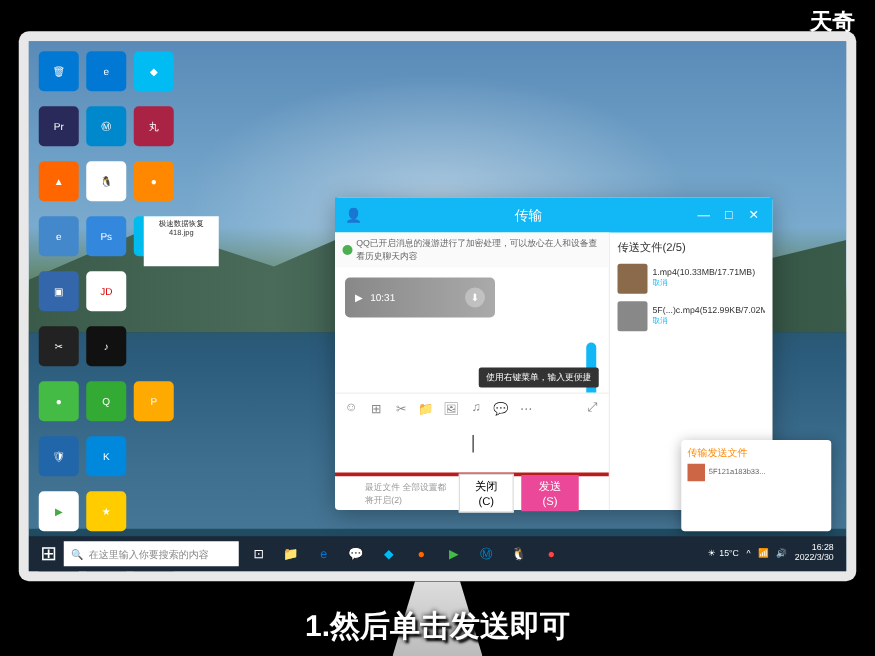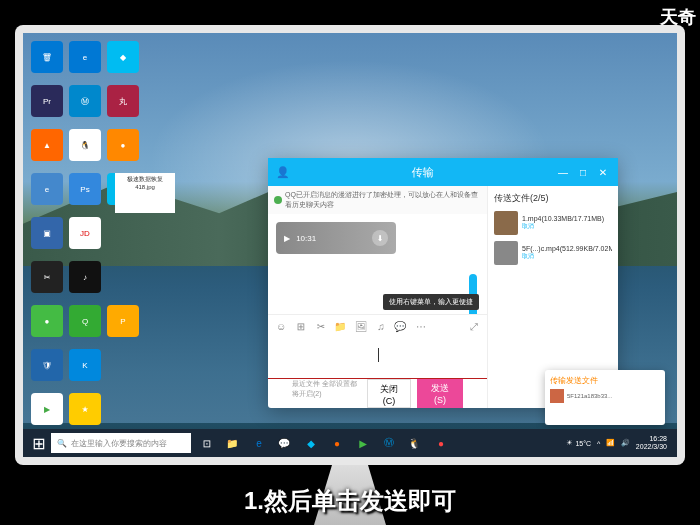--- a/index.html
+++ b/index.html
@@ -4,61 +4,61 @@
 <style>
 *{margin:0;padding:0;box-sizing:border-box;font-family:"Microsoft YaHei",Arial,sans-serif}
 body{width:700px;height:525px;overflow:hidden;position:relative;background:#000}
 .monitor{position:absolute;top:25px;left:15px;width:670px;height:440px;background:#e8e8e8;border-radius:8px;padding:8px}
 .screen{width:100%;height:100%;position:relative;overflow:hidden;background:linear-gradient(180deg,#4a7ba8 0%,#6b9bc8 30%,#8ab5d8 45%,#3a5a3a 50%,#2a4a3a 55%,#1a3a4a 60%,#2a5a7a 70%,#3a6a8a 85%,#2a4a5a 100%)}
 .wallpaper{position:absolute;inset:0;background:
   radial-gradient(ellipse 200px 100px at 50% 30%,rgba(255,255,255,0.4),transparent),
   linear-gradient(180deg,#5a8bb8 0%,#7aabce 35%,#5a7a4a 48%,#2a4a3a 52%,#1a4a6a 60%,#2a6a8a 80%,#1a3a4a 100%)}
 .mountains{position:absolute;top:30%;left:0;right:0;height:25%;background:linear-gradient(90deg,#3a5a4a 0%,#4a6a5a 30%,#2a4a3a 60%,#3a5a4a 100%);clip-path:polygon(0 60%,15% 20%,30% 50%,45% 10%,60% 40%,75% 5%,90% 45%,100% 30%,100% 100%,0 100%)}
 .reflection{position:absolute;top:55%;left:0;right:0;bottom:8%;background:linear-gradient(180deg,#2a5a7a 0%,#3a6a8a 50%,#4a7a9a 100%);opacity:0.9}
-.watermark{position:absolute;top:5px;right:4px;color:#fff;font-size:18px;font-weight:bold}
+.watermark{position:absolute;top:5px;right:16px;color:#fff;font-size:18px;font-weight:bold}
 .desktop-icons{position:absolute;top:8px;left:8px;display:grid;grid-template-columns:repeat(5,36px);grid-auto-rows:42px;gap:2px}
 .dicon{width:32px;height:32px;border-radius:4px;display:flex;align-items:center;justify-content:center;font-size:8px;color:#fff;cursor:pointer}
 .chat-window{position:absolute;top:125px;left:245px;width:350px;height:250px;background:#fff;border-radius:3px;box-shadow:0 4px 20px rgba(0,0,0,0.3);display:flex;flex-direction:column}
 .chat-title{height:28px;background:#12b7f5;display:flex;align-items:center;padding:0 8px;color:#fff;font-size:11px}
 .chat-title-text{flex:1;text-align:center}
 .chat-title-icons{display:flex;gap:6px}
 .title-icon{width:14px;height:14px;cursor:pointer;display:flex;align-items:center;justify-content:center;font-size:10px}
 .chat-body{flex:1;display:flex}
 .chat-left{flex:1;display:flex;flex-direction:column;border-right:1px solid #eee}
 .chat-notice{padding:4px 6px;font-size:7px;color:#666;background:#fafafa;display:flex;align-items:center;gap:3px}
 .notice-dot{width:8px;height:8px;background:#4caf50;border-radius:50%;flex-shrink:0}
 .chat-messages{flex:1;padding:8px;overflow:hidden;position:relative}
 .msg-file{width:120px;height:32px;background:linear-gradient(90deg,#888,#aaa);border-radius:4px;display:flex;align-items:center;padding:0 8px;color:#fff;font-size:8px;gap:6px}
 .msg-file .dl{margin-left:auto;width:16px;height:16px;border-radius:50%;background:rgba(255,255,255,0.3);display:flex;align-items:center;justify-content:center}
 .msg-blue{position:absolute;right:10px;top:60px;width:8px;height:50px;background:#12b7f5;border-radius:4px}
 .tooltip{position:absolute;right:8px;bottom:4px;background:#333;color:#fff;font-size:7px;padding:3px 6px;border-radius:2px}
 .chat-toolbar{height:24px;border-top:1px solid #eee;display:flex;align-items:center;padding:0 6px;gap:6px}
 .tb-icon{width:14px;height:14px;color:#888;cursor:pointer;font-size:10px;display:flex;align-items:center;justify-content:center}
 .chat-input{height:40px;padding:4px 8px;position:relative}
 .cursor{width:1px;height:14px;background:#333;position:absolute;left:50%;top:10px}
-.chat-actions{height:30px;display:flex;justify-content:flex-end;padding:0 24px;gap:6px;border-top:1px solid #b91c1c}
+.chat-actions{height:30px;display:flex;align-items:center;justify-content:flex-end;padding:0 24px;gap:6px;border-top:3px solid #b91c1c}
 .action-text{font-size:7px;color:#999;margin-right:auto}
 .btn-close{padding:3px 10px;font-size:9px;background:#fff;border:1px solid #ddd;cursor:pointer}
 .btn-send{padding:3px 12px;font-size:9px;background:#ec4899;color:#fff;border:none;cursor:pointer}
 .chat-right{width:130px;padding:6px;font-size:8px}
 .right-header{font-size:9px;color:#333;margin-bottom:6px}
 .file-item{display:flex;gap:4px;margin-bottom:6px;align-items:center}
 .file-thumb{width:24px;height:24px;background:#8a6a4a;border-radius:2px;flex-shrink:0}
 .file-info{flex:1;font-size:6px;color:#666;overflow:hidden}
 .file-name{color:#333;font-size:7px}
 .file-link{color:#12b7f5;font-size:6px}
 .taskbar{position:absolute;bottom:0;left:0;right:0;height:28px;background:#1a2838;display:flex;align-items:center;padding:0 4px}
 .start{width:24px;height:24px;display:flex;align-items:center;justify-content:center;color:#fff;cursor:pointer}
 .search-box{width:140px;height:20px;background:#fff;display:flex;align-items:center;padding:0 6px;font-size:8px;color:#888;gap:4px}
 .task-icons{display:flex;gap:2px;margin-left:4px}
 .task-icon{width:24px;height:24px;display:flex;align-items:center;justify-content:center;cursor:pointer;font-size:10px;color:#fff}
 .tray{margin-left:auto;display:flex;align-items:center;gap:6px;color:#fff;font-size:7px;padding-right:6px}
 .weather{display:flex;align-items:center;gap:3px}
 .time-block{text-align:right;line-height:1.2}
-.popup{position:absolute;bottom:32px;right:12px;width:120px;height:55px;background:#fff;border-radius:3px;box-shadow:0 2px 10px rgba(0,0,0,0.3);padding:5px;font-size:7px}
+.popup{position:absolute;bottom:32px;right:12px;width:120px;height:73px;background:#fff;border-radius:3px;box-shadow:0 2px 10px rgba(0,0,0,0.3);padding:5px;font-size:7px}
 .popup-title{color:#ff8800;font-size:8px;margin-bottom:3px}
 .popup-item{display:flex;align-items:center;gap:3px;color:#666;font-size:6px}
 .popup-thumb{width:14px;height:14px;background:#cc6644}
 .subtitle{position:absolute;bottom:8px;left:50%;transform:translateX(-50%);color:#fff;font-size:24px;font-weight:bold;text-shadow:0 0 4px #000,2px 2px 2px #000}
 .stand{position:absolute;bottom:0;left:50%;transform:translateX(-50%);width:120px;height:60px;background:linear-gradient(180deg,#ddd,#bbb);clip-path:polygon(35% 0,65% 0,80% 100%,20% 100%)}
 .desktop-label{position:absolute;top:140px;left:92px;width:60px;height:40px;background:#fff;font-size:6px;padding:2px;text-align:center;color:#333}
 </style>
 </head>
 <body>
 

